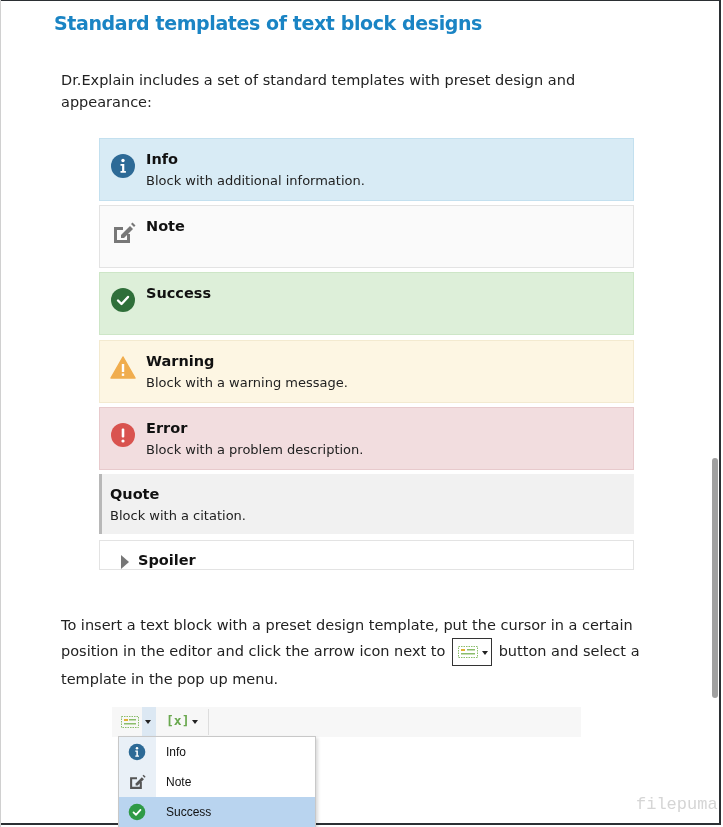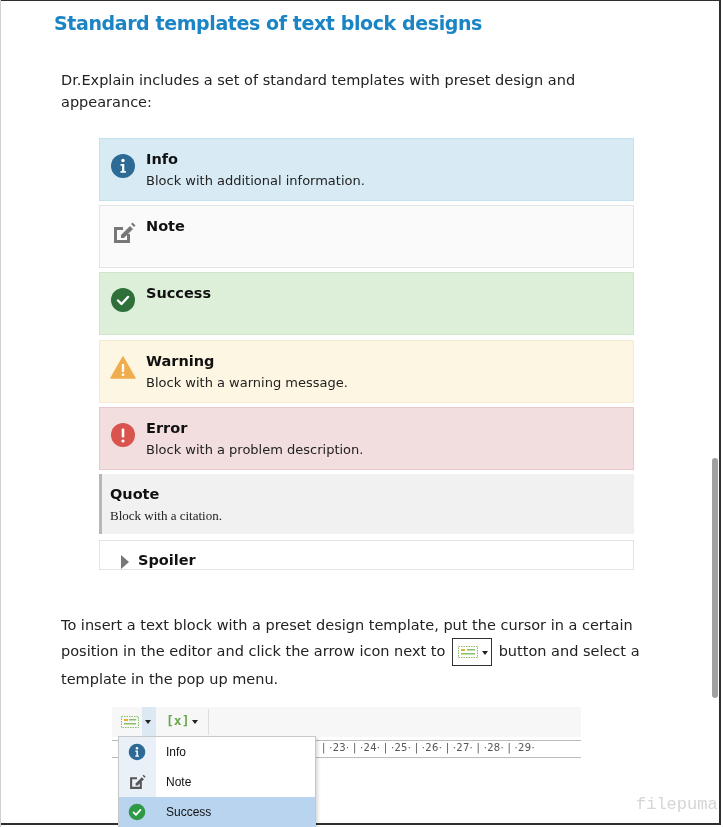--- a/index.html
+++ b/index.html
@@ -31,21 +31,21 @@
   .block .icon { position: absolute; left: 10px; top: 14px; width: 26px; height: 26px; }
   .block .title { position: absolute; left: 46px; top: 12px; font-weight: bold; font-size: 14.5px; color: #111; }
   .block .desc { position: absolute; left: 46px; top: 34px; font-size: 13px; color: #222; }
   .b-info { top: 138px; background: #d8ebf5; border-color: #c3e0ef; }
   .b-note { top: 205px; background: #fafafa; border-color: #e3e3e3; }
   .b-success { top: 272px; background: #ddefd9; border-color: #cde6c7; }
   .b-warning { top: 340px; background: #fdf6e3; border-color: #f3ead0; }
   .b-error { top: 407px; background: #f2dddf; border-color: #e8cacd; }
   .b-quote { top: 474px; height: 60px; background: #f1f1f1; border: none; border-left: 3px solid #b8b8b8; }
   .b-quote .title { left: 8px; top: 12px; }
-  .b-quote .desc { left: 8px; top: 34px; font-family: Liberation Serif, serif; }
+  .b-quote .desc { left: 8px; top: 34px; }
   .b-spoiler { top: 540px; height: 30px; background: #fff; border-color: #e3e3e3; }
   .b-spoiler .title { left: 38px; top: 11px; }
   .spoiler-arrow {
     position: absolute; left: 21px; top: 14px; width: 0; height: 0;
     border-top: 7px solid transparent; border-bottom: 7px solid transparent; border-left: 8px solid #777;
   }
   .para {
     position: absolute; left: 61px; top: 612px; width: 580px; margin: 0;
     font-size: 14.5px; line-height: 26px; color: #222;
   }
@@ -176,23 +176,20 @@
     </div>
     <div class="tb-btn tb-arrow1">
       <span class="caret" style="left:3px;top:13px"></span>
     </div>
     <div class="tb-btn tb-btn2">
       <span class="x-label">[x]</span>
       <span class="caret" style="left:28px;top:13px"></span>
     </div>
     <div class="tb-sep"></div>
   </div>
-  <div class="ruler">
-    <span class="ruler-text">| ·23· | ·24· | ·25· | ·26· | ·27· | ·28· | ·29·</span>
-  </div>
   <div class="menu">
     <div class="menu-gutter"></div>
     <div class="menu-item" style="top:0">
       <svg class="mi-icon" viewBox="0 0 26 26">
         <circle cx="13" cy="13" r="12" fill="#2d6a96"></circle>
         <circle cx="13" cy="7.5" r="1.8" fill="#fff"></circle>
         <path d="M10.5 11 h3.8 v7 h1.6 v1.8 h-5.4 v-1.8 h1.6 v-5.2 h-1.6z" fill="#fff"></path>
       </svg>
       <span class="mi-label">Info</span>
     </div>

